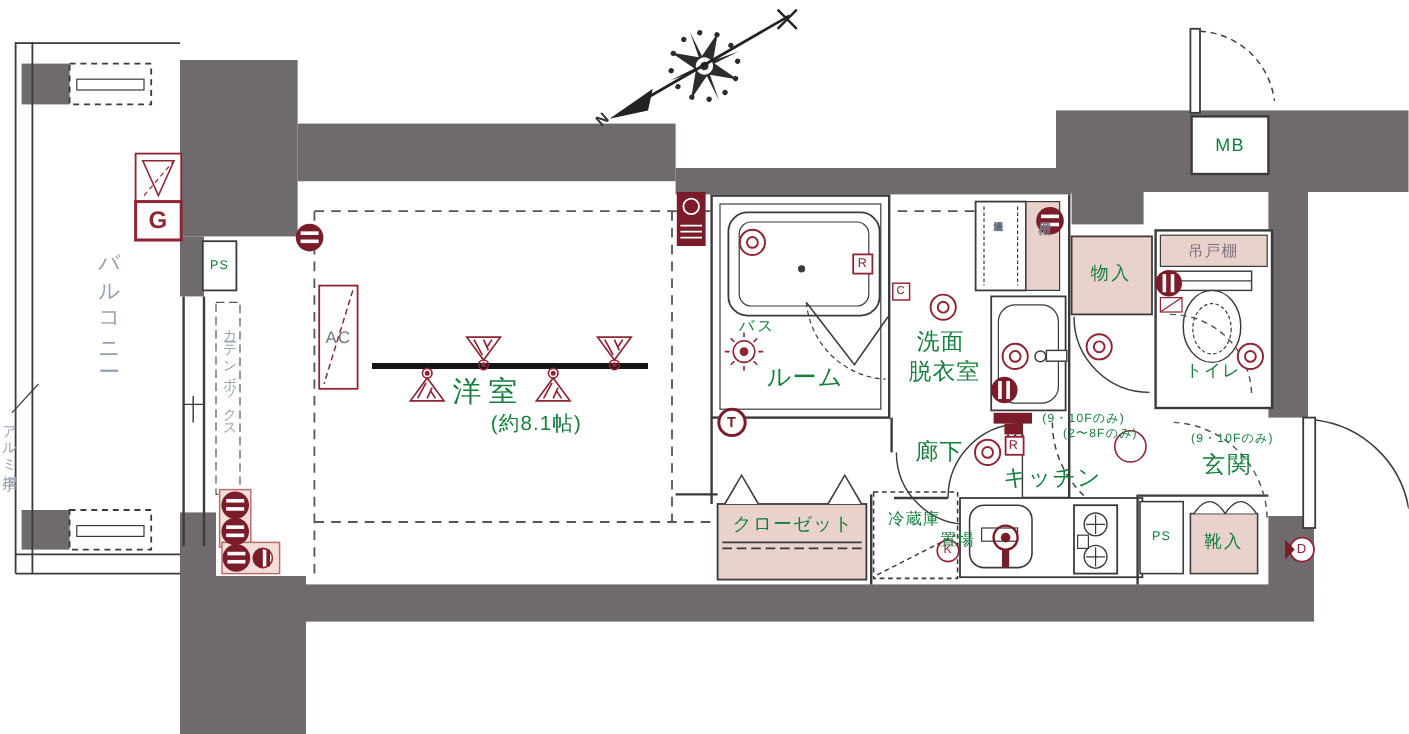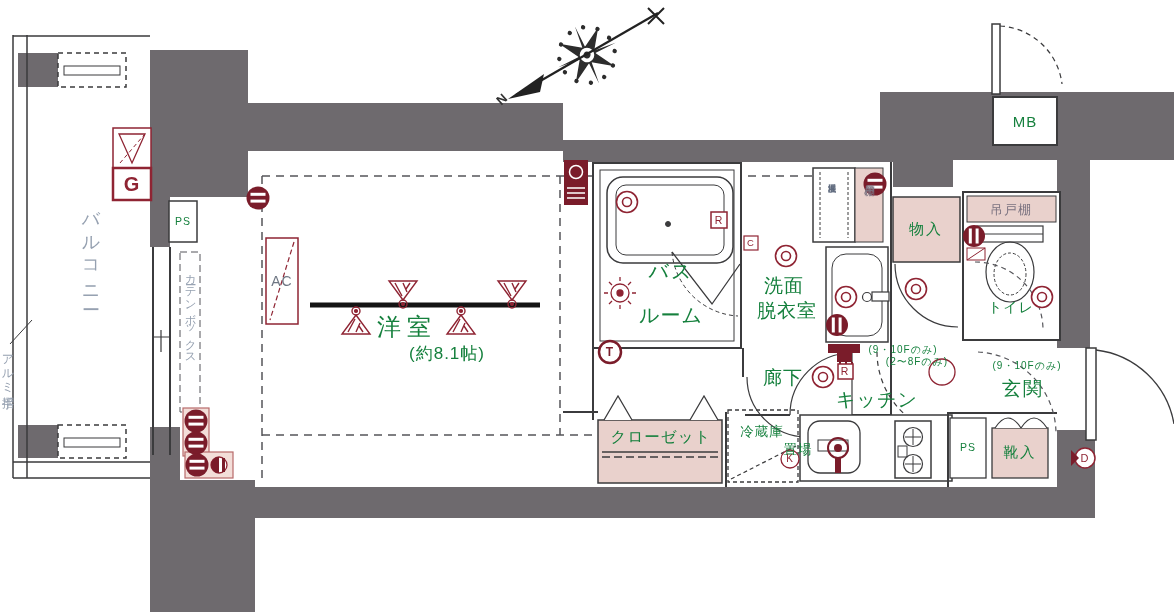--- a/index.html
+++ b/index.html
@@ -269,21 +269,21 @@
 <div class="vlbl" style="left:91px;top:198px;font-size:18px;letter-spacing:5px;">バルコニー</div>
 <div class="vlbl" style="left:8px;top:346px;font-size:12px;">アルミ手摺</div>
 <div class="vlbl" style="left:190px;top:266px;font-size:11.5px;">カーテンボックス</div>
 <div class="lbl red" style="left:132px;top:184px;font-size:20px;font-weight:bold;">G</div>
 <div class="lbl" style="left:183px;top:221px;font-size:10.5px;">PS</div>
 <div class="lbl dim" style="left:282px;top:281px;font-size:14px;">AC</div>
 
 <div class="lbl" style="left:407px;top:327px;font-size:24px;letter-spacing:6px;">洋室</div>
 <div class="lbl" style="left:407px;top:353px;font-size:17px;margin-left:40px;">(約8.1帖)</div>
 
-<div class="lbl" style="left:671px;top:271px;font-size:20px;letter-spacing:2px;text-align:center;">バス</div>
+<div class="lbl" style="left:631px;top:271px;font-size:13px;letter-spacing:2px;text-align:center;">バス</div>
 <div class="lbl" style="left:671px;top:296px;font-size:20px;margin-top:19px;">ルーム</div>
 <div class="lbl red" style="left:719px;top:220px;font-size:10.5px;">R</div>
 <div class="lbl red" style="left:751px;top:243px;font-size:9.5px;">C</div>
 <div class="lbl darkred" style="left:610px;top:352px;font-size:12px;">T</div>
 
 <div class="lbl" style="left:784px;top:285px;font-size:19px;text-align:center;">洗面</div>
 <div class="lbl" style="left:787px;top:310px;font-size:19px;">脱衣室</div>
 <div class="vlbl small-navy" style="left:831px;top:178px;font-size:8px;">洗濯機置場</div>
 <div class="vlbl warm" style="left:869px;top:177px;font-size:11px;">吊戸棚</div>
 
@@ -295,21 +295,21 @@
 <div class="lbl" style="left:877px;top:399px;font-size:19px;">キッチン</div>
 <div class="lbl" style="left:762px;top:432px;font-size:13.5px;">冷蔵庫</div>
 <div class="lbl" style="left:798px;top:450px;font-size:13.5px;">置場</div>
 <div class="lbl red" style="left:790px;top:459px;font-size:10px;">K</div>
 <div class="lbl" style="left:968px;top:447px;font-size:10.5px;">PS</div>
 
 <div class="lbl" style="left:661px;top:437px;font-size:15.5px;">クローゼット</div>
 <div class="lbl" style="left:926px;top:228px;font-size:15px;letter-spacing:2px;">物入</div>
 
 <div class="lbl warm" style="left:1011px;top:209px;font-size:13px;">吊戸棚</div>
-<div class="lbl" style="left:1011px;top:308px;font-size:14px;letter-spacing:1px;font-family:Liberation Serif, serif;">トイレ</div>
+<div class="lbl" style="left:1011px;top:308px;font-size:14px;letter-spacing:1px;">トイレ</div>
 
 <div class="lbl" style="left:1027px;top:366px;font-size:10px;">(9・10Fのみ)</div>
 <div class="lbl" style="left:1023px;top:388px;font-size:19px;letter-spacing:2px;">玄関</div>
 <div class="lbl" style="left:1020px;top:452px;font-size:14.5px;letter-spacing:2px;">靴入</div>
 <div class="lbl red" style="left:1085px;top:458px;font-size:11px;">D</div>
 
 <div class="lbl" style="left:1025px;top:121px;font-size:15px;letter-spacing:1px;">MB</div>
 
 <div class="lbl" style="left:502px;top:99px;font-size:13px;color:#333;font-weight:bold;transform:translate(-50%,-50%) rotate(-42deg);">N</div>
 

